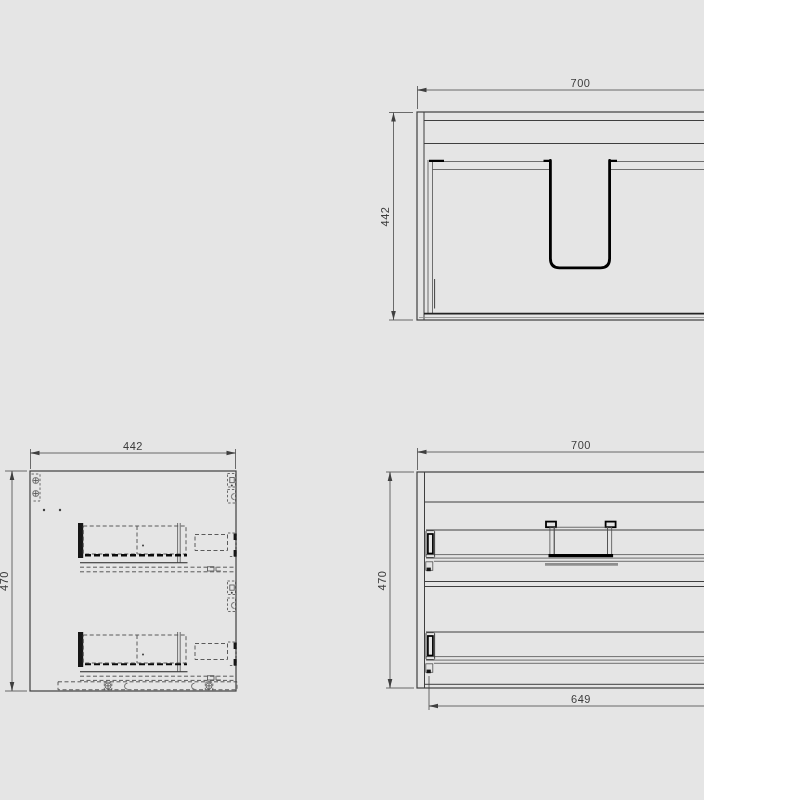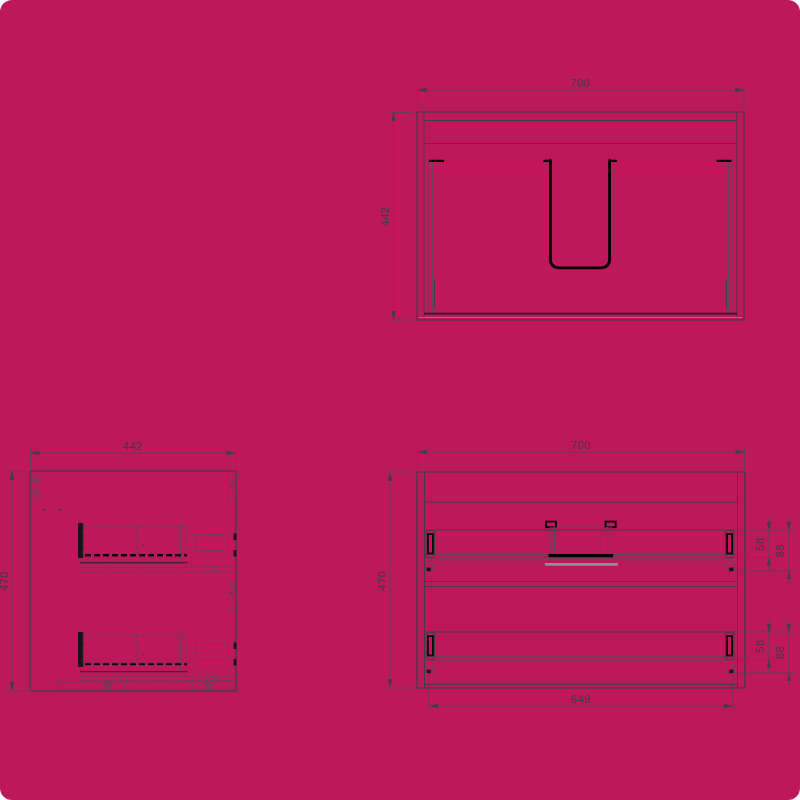--- a/index.html
+++ b/index.html
@@ -1,16 +1,16 @@
 <!DOCTYPE html>
 <html><head>
 <meta charset="utf-8">
 <style>
   html,body{margin:0;padding:0;background:#ffffff;}
-  .stage{width:800px;height:800px;position:relative;background:#be185d;overflow:hidden;border-radius:12px;}
+  .stage{width:704px;height:800px;position:relative;background:#e5e5e5;overflow:hidden;}
   svg{display:block;}
   .ln{stroke:#3f3f3f;stroke-width:1;fill:none;}
   .ln2{stroke:#3f3f3f;stroke-width:1.2;fill:none;}
   .thin{stroke:#4f4f4f;stroke-width:.8;fill:none;}
   .uthick{stroke:#000;stroke-width:2.8;fill:none;stroke-linecap:round;}
   .tick{stroke:#000;stroke-width:2.2;fill:none;}
   .grayline{stroke:#8e8e8e;stroke-width:2.8;fill:none;}
   .dash{stroke:#4a4a4a;stroke-width:.9;fill:none;stroke-dasharray:4 2.5;}
   .dashf{stroke:#4a4a4a;stroke-width:.8;fill:none;stroke-dasharray:2.4 2;}
   .dashthick{stroke:#0a0a0a;stroke-width:2.5;fill:none;stroke-dasharray:6 3;}

